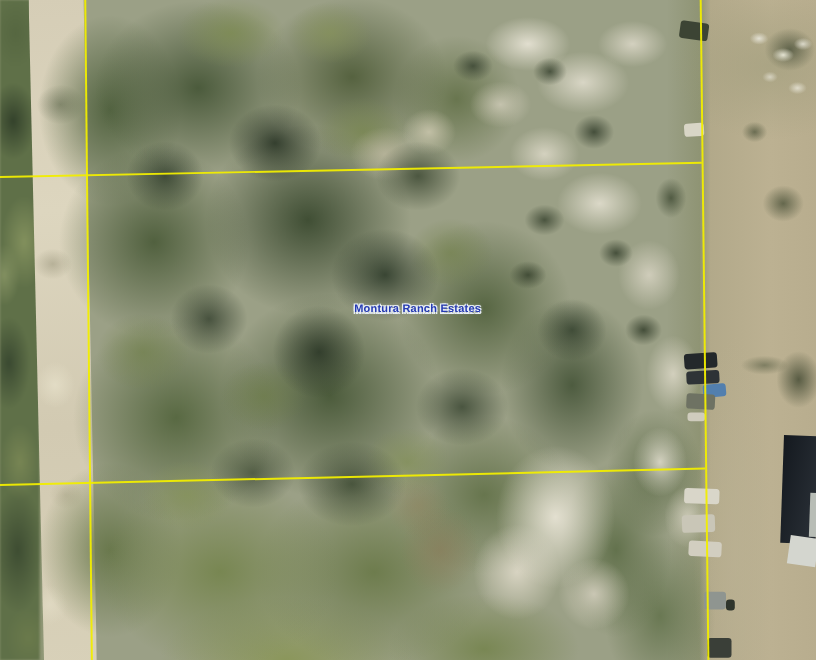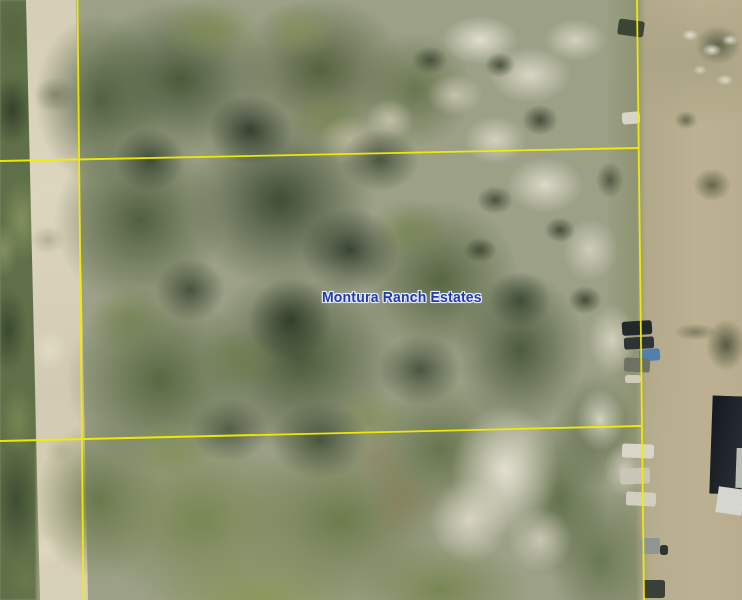--- a/index.html
+++ b/index.html
@@ -113,21 +113,21 @@
     radial-gradient(ellipse 16px 13px at 686px 120px, rgba(81,87,62,.75), rgba(81,87,62,0) 72%),
     radial-gradient(ellipse 26px 23px at 712px 185px, rgba(79,85,60,.8), rgba(79,85,60,0) 72%),
     radial-gradient(ellipse 28px 36px at 726px 345px, rgba(71,77,54,.85), rgba(71,77,54,0) 72%),
     radial-gradient(ellipse 30px 12px at 695px 332px, rgba(86,92,66,.6), rgba(86,92,66,0) 72%),
     radial-gradient(ellipse 18px 22px at 735px 415px, rgba(63,69,49,.7), rgba(63,69,49,0) 72%),
     radial-gradient(ellipse 120px 90px at 700px 60px, rgba(156,154,121,.55), rgba(156,154,121,0) 75%),
     radial-gradient(ellipse 50px 260px at 668px 500px, rgba(187,178,148,.6), rgba(187,178,148,0) 75%);
   }
   .v{border-radius:3px;}
   .label{
-    left:322px;top:289px;font-size:14px;font-weight:bold;letter-spacing:.2px;
+    left:322px;top:276px;font-size:10px;font-weight:bold;letter-spacing:.2px;
     color:var(--label_text,#2439b2);white-space:nowrap;
     text-shadow:-1px -1px 0 var(--label_halo,#e7edf4),1px -1px 0 var(--label_halo,#e7edf4),
       -1px 1px 0 var(--label_halo,#e7edf4),1px 1px 0 var(--label_halo,#e7edf4),0 0 3px var(--label_halo,#e7edf4);
   }
   svg.lines{left:0;top:0;}
   .parcel-line{stroke:var(--parcel_line,#f2ee00);stroke-width:1.8;opacity:.95;}
 </style>
 </head>
 <body>
 

